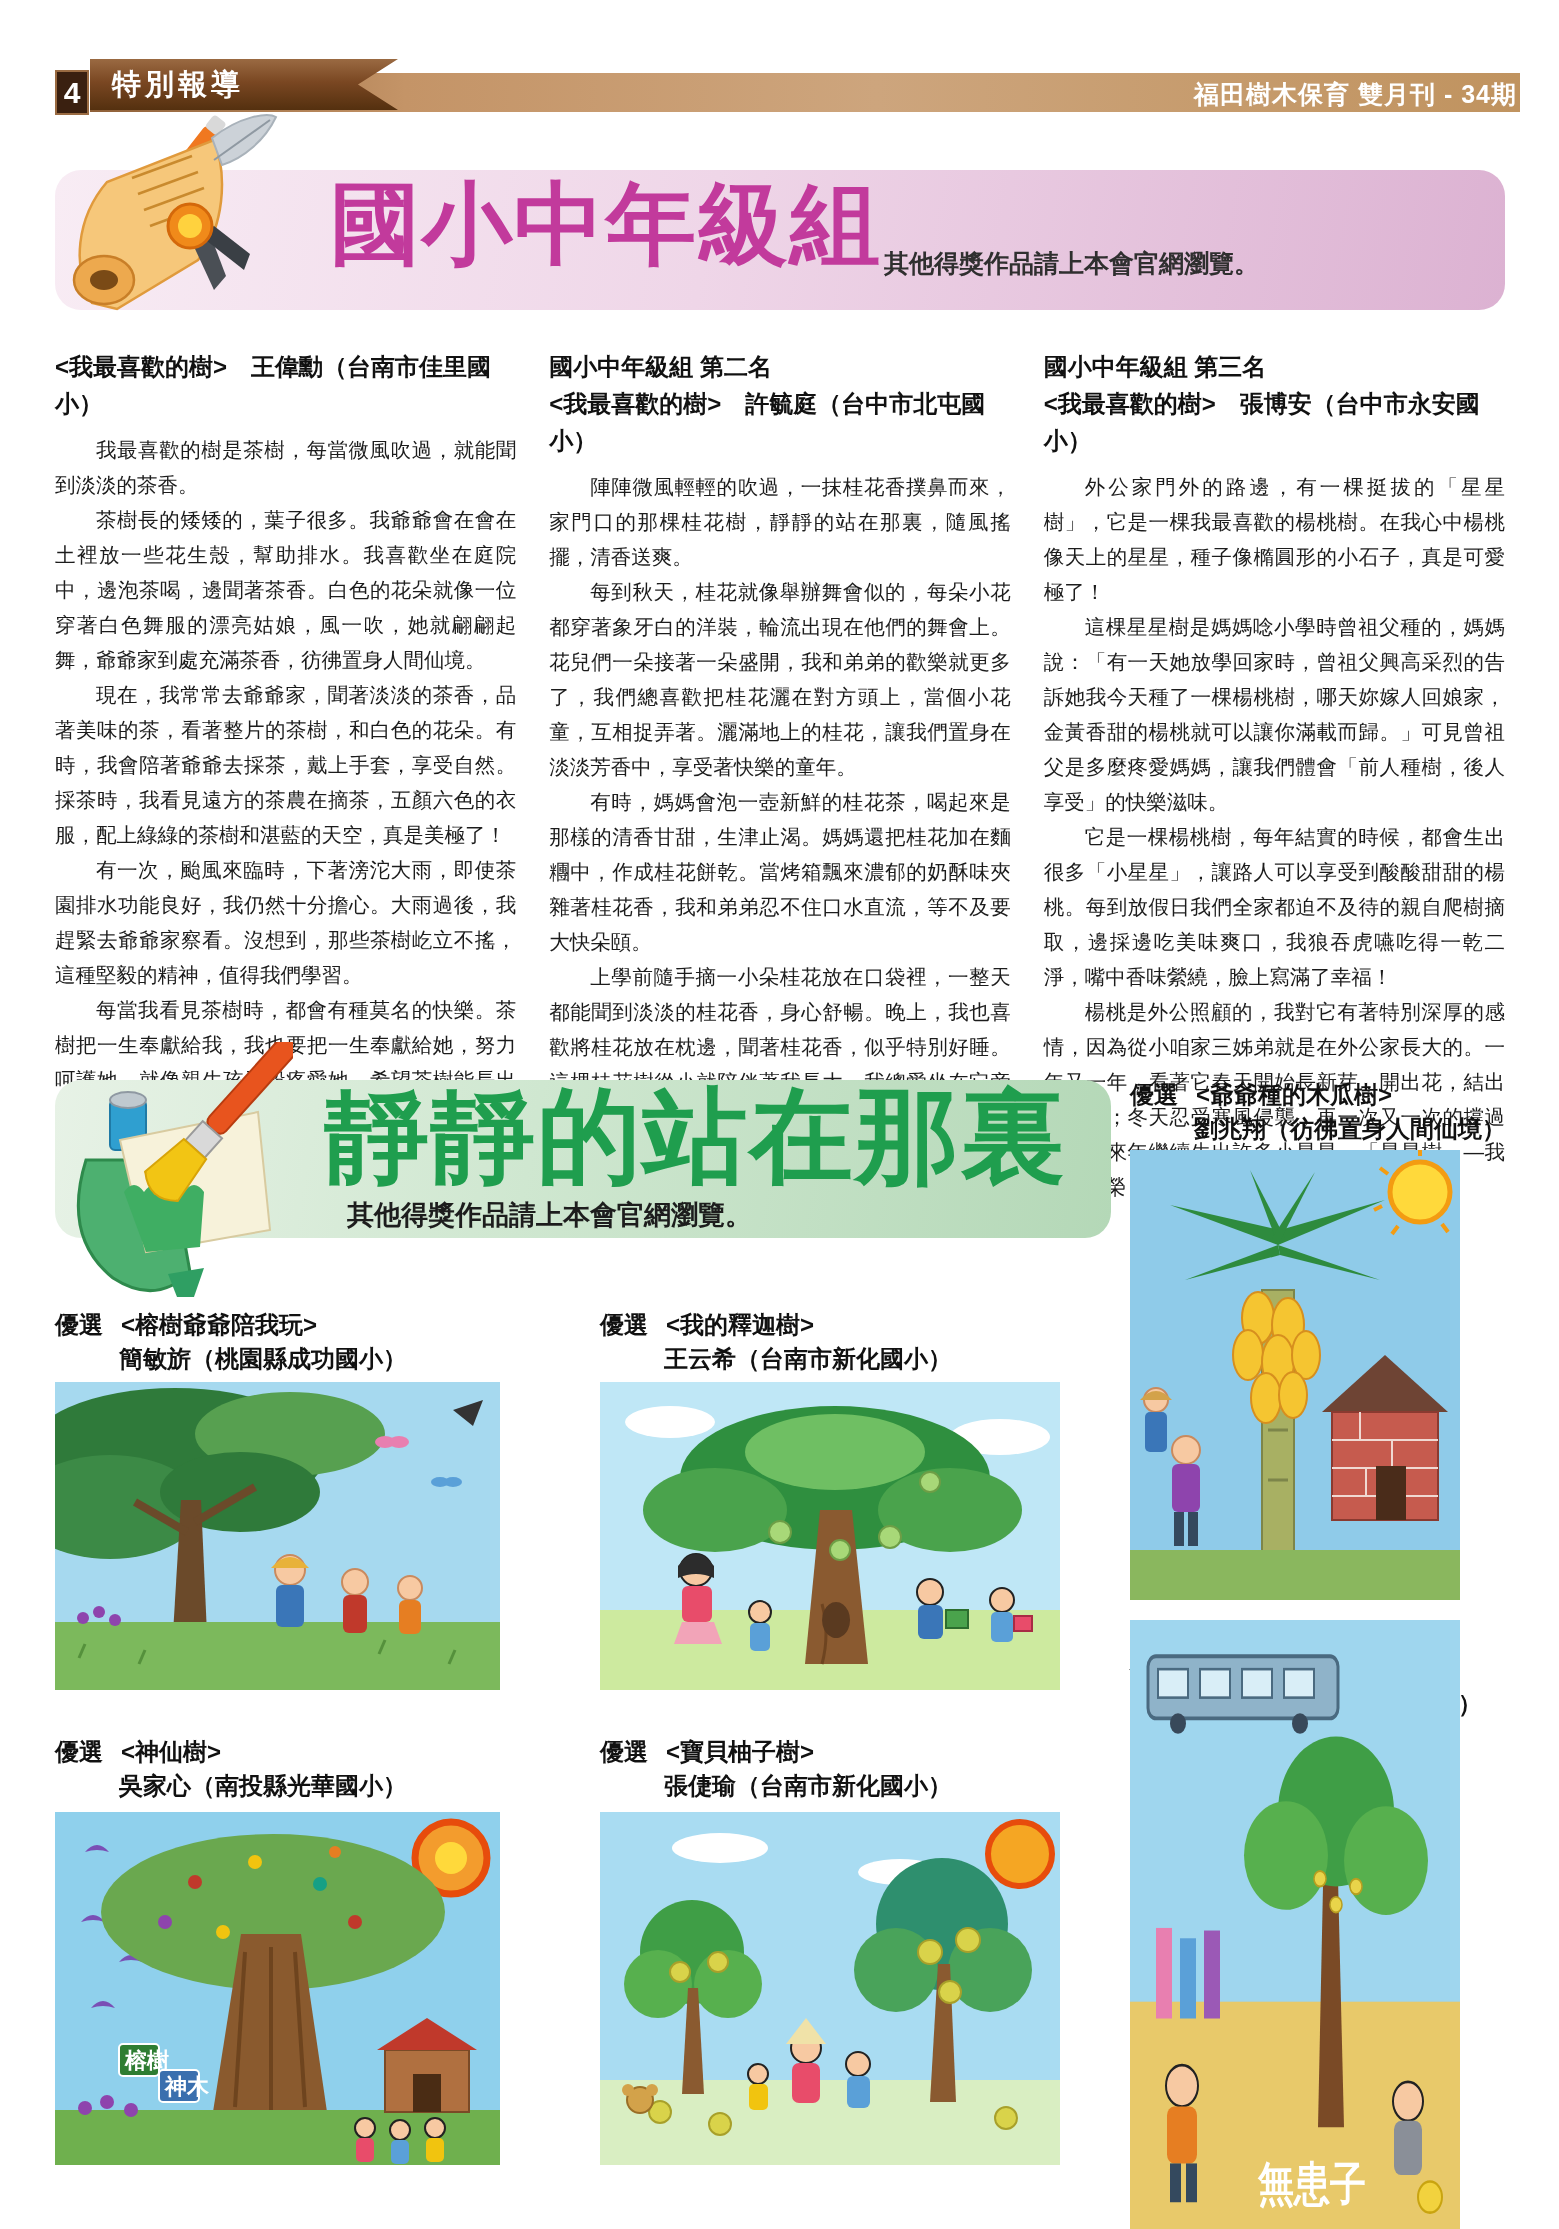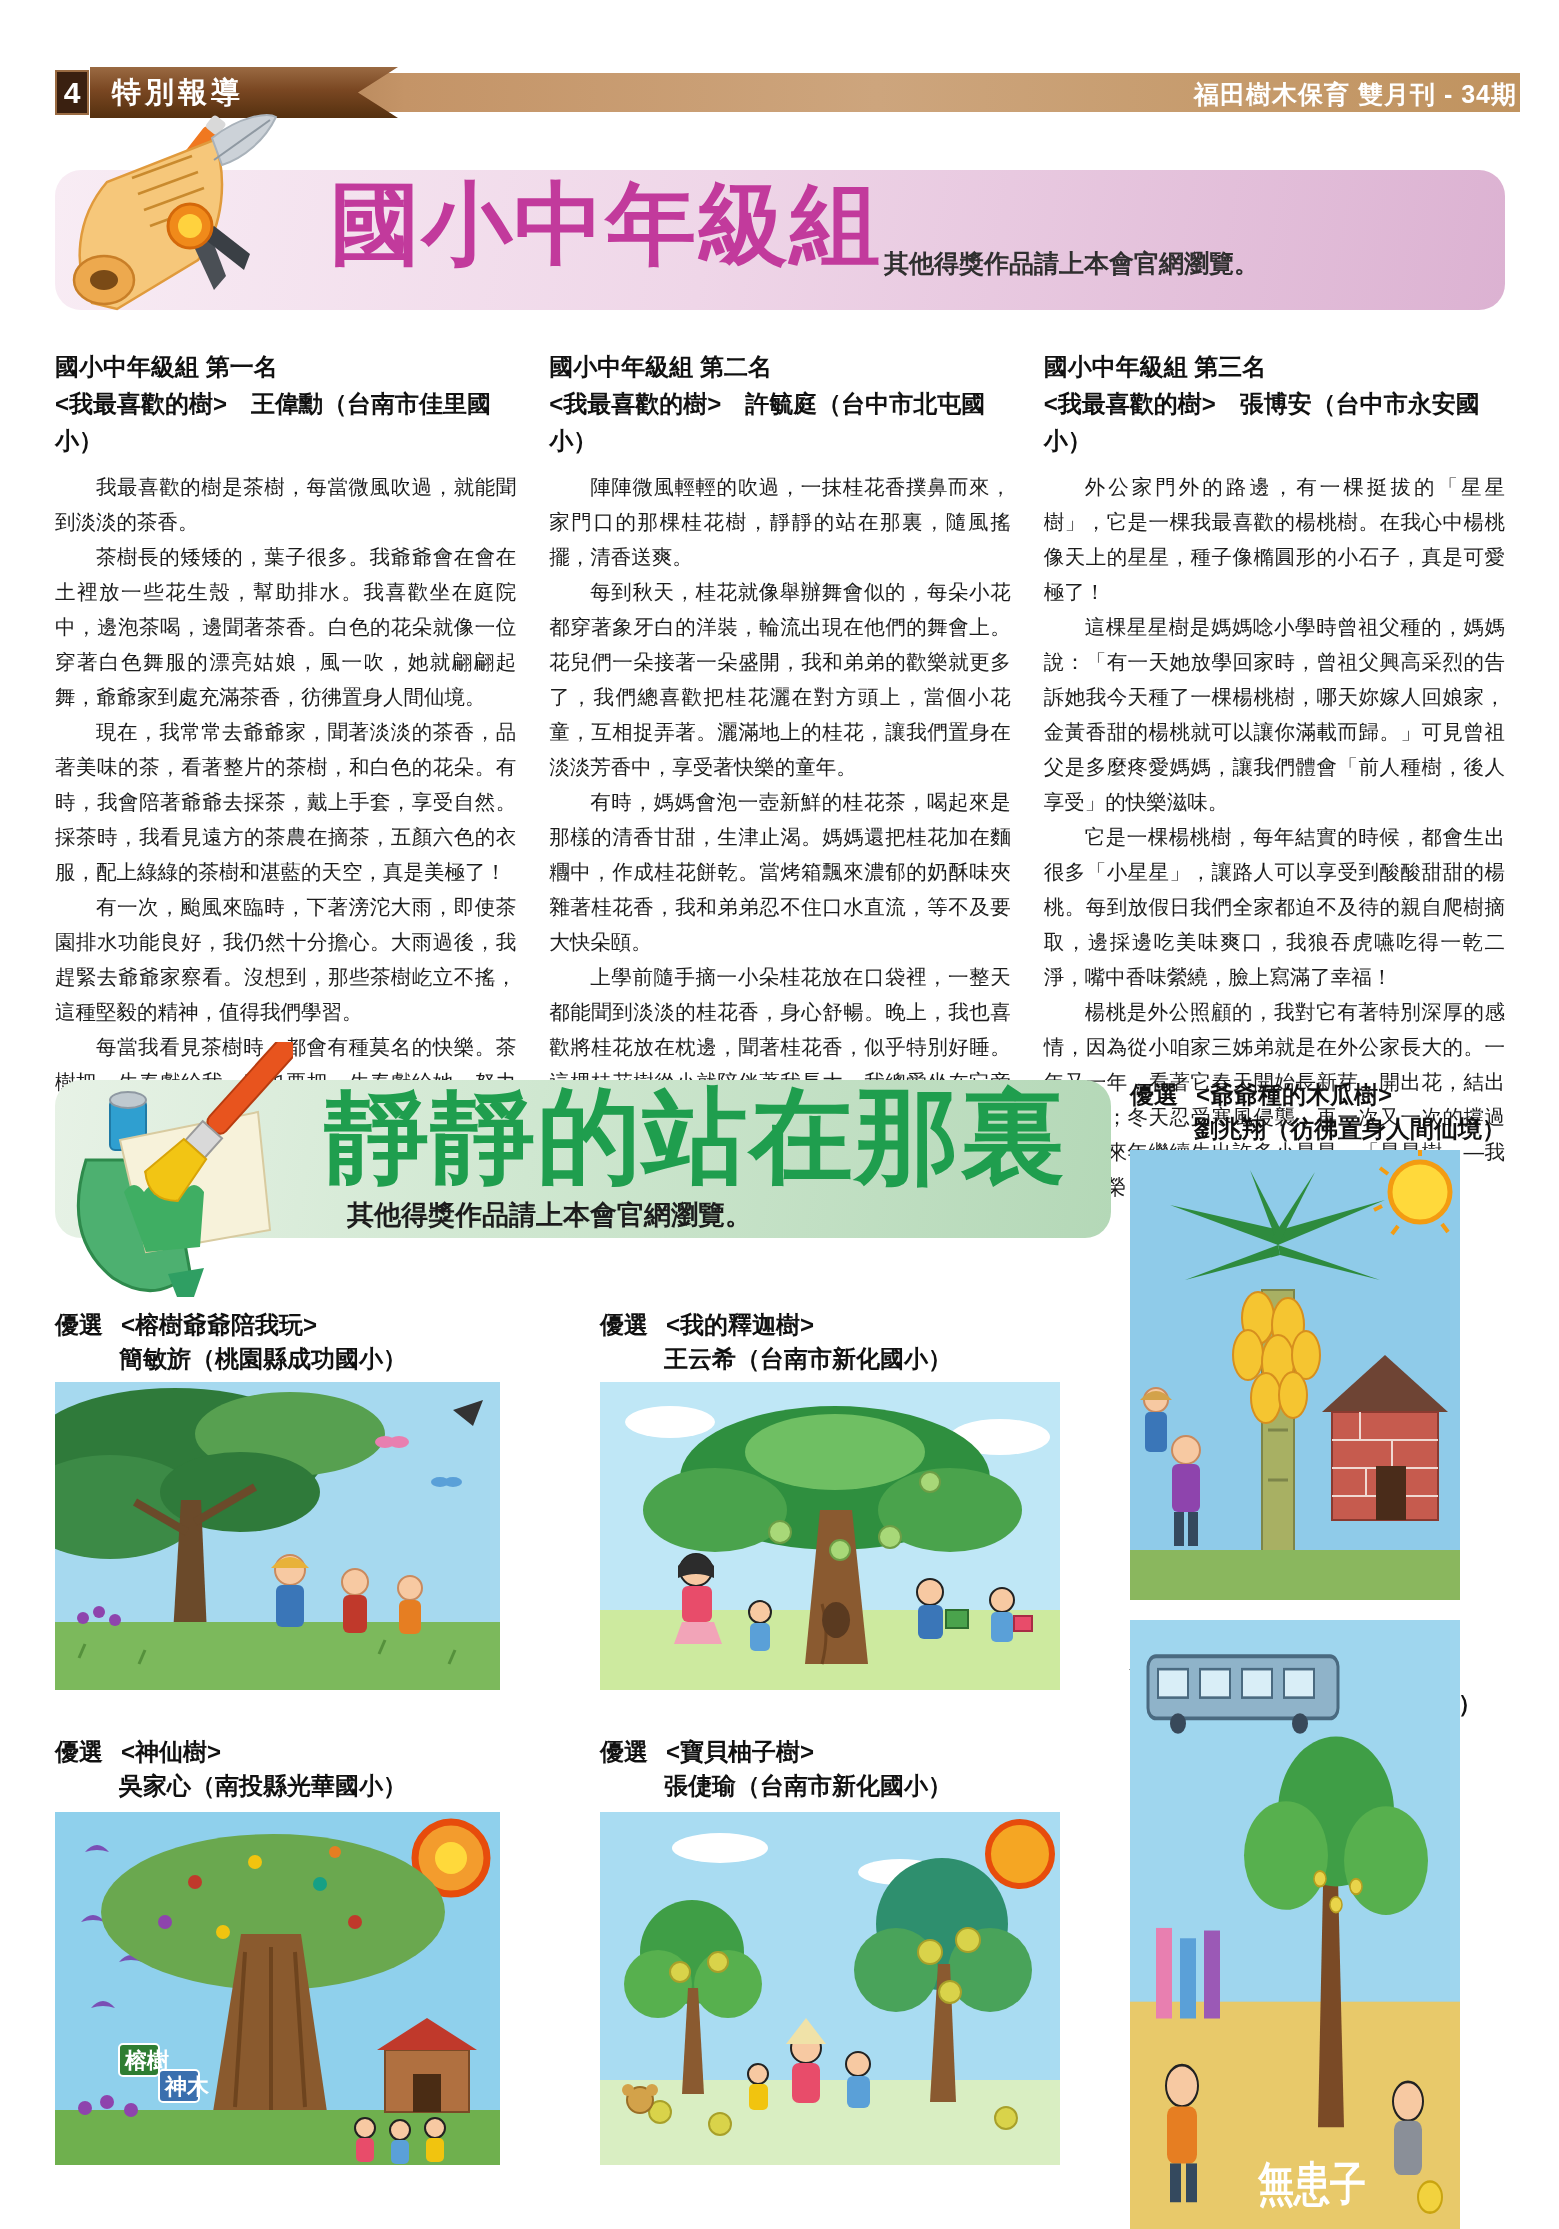--- a/index.html
+++ b/index.html
@@ -6,21 +6,21 @@
   .page{position:relative;width:1559px;height:2229px;background:#ffffff;overflow:hidden;
         font-family:"Liberation Sans",sans-serif;color:#1a1a1a;margin:0 auto;}
   .abs{position:absolute;}
 
   
   .page-num-box{left:55px;top:70px;width:34px;height:45px;background:#3a2010;
     box-shadow:inset 0 0 0 2px #9a6b42;display:flex;align-items:center;justify-content:center;
     color:#fff;font-size:30px;font-weight:bold;}
   .header-bar{left:90px;top:73px;width:1430px;height:39px;
     background:linear-gradient(90deg,#8f6038 0%,#c49467 22%,#cda57d 55%,#c0935f 100%);}
-  .ribbon{left:90px;top:67px;width:308px;height:51px;
+  .ribbon{left:90px;top:59px;width:308px;height:51px;
     background:linear-gradient(180deg,#9a6a42 0%,#7a4722 45%,#54300f 100%);
     clip-path:polygon(0 0,100% 0,87% 50%,100% 100%,0 100%);
     display:flex;align-items:center;padding-left:22px;box-sizing:border-box;
     color:#fff;font-size:29px;font-weight:bold;letter-spacing:4px;}
   .header-pub{right:42px;top:78px;color:#fff;font-size:25px;font-weight:bold;letter-spacing:1px;}
 
   
   .banner-pink{left:55px;top:170px;width:1450px;height:140px;border-radius:26px;
     background:linear-gradient(100deg,#f8ecf4 0%,#efd6e8 45%,#dcb2d2 100%);}
   .banner-pink-title{left:330px;top:179px;font-size:90px;line-height:1;font-weight:900;color:#c23a9c;letter-spacing:2px;}
@@ -83,21 +83,20 @@
       <circle cx="128" cy="118" r="22" fill="#f08a1a" stroke="#d4680a" stroke-width="3"></circle>
       <circle cx="128" cy="118" r="12" fill="#ffd23e"></circle>
     </svg>
   </div>
   <div class="abs banner-pink-title">國小中年級組</div>
   <div class="abs banner-pink-sub">其他得獎作品請上本會官網瀏覽。</div>
 
   <div class="abs articles">
 
     <section class="article">
-      <h3>國小中年級組 第一名</h3>
       <div class="byline">&lt;我最喜歡的樹&gt;　王偉勳（台南市佳里國小）</div>
       <p>我最喜歡的樹是茶樹，每當微風吹過，就能聞到淡淡的茶香。</p>
       <p>茶樹長的矮矮的，葉子很多。我爺爺會在會在土裡放一些花生殼，幫助排水。我喜歡坐在庭院中，邊泡茶喝，邊聞著茶香。白色的花朵就像一位穿著白色舞服的漂亮姑娘，風一吹，她就翩翩起舞，爺爺家到處充滿茶香，彷彿置身人間仙境。</p>
       <p>現在，我常常去爺爺家，聞著淡淡的茶香，品著美味的茶，看著整片的茶樹，和白色的花朵。有時，我會陪著爺爺去採茶，戴上手套，享受自然。採茶時，我看見遠方的茶農在摘茶，五顏六色的衣服，配上綠綠的茶樹和湛藍的天空，真是美極了！</p>
       <p>有一次，颱風來臨時，下著滂沱大雨，即使茶園排水功能良好，我仍然十分擔心。大雨過後，我趕緊去爺爺家察看。沒想到，那些茶樹屹立不搖，這種堅毅的精神，值得我們學習。</p>
       <p>每當我看見茶樹時，都會有種莫名的快樂。茶樹把一生奉獻給我，我也要把一生奉獻給她，努力呵護她，就像親生孩子般疼愛她，希望茶樹能長出更好的茶葉，為更多人造福，讓更多人一同呵護她。</p>
     </section>
 
     <section class="article">
       <h3>國小中年級組 第二名</h3>

